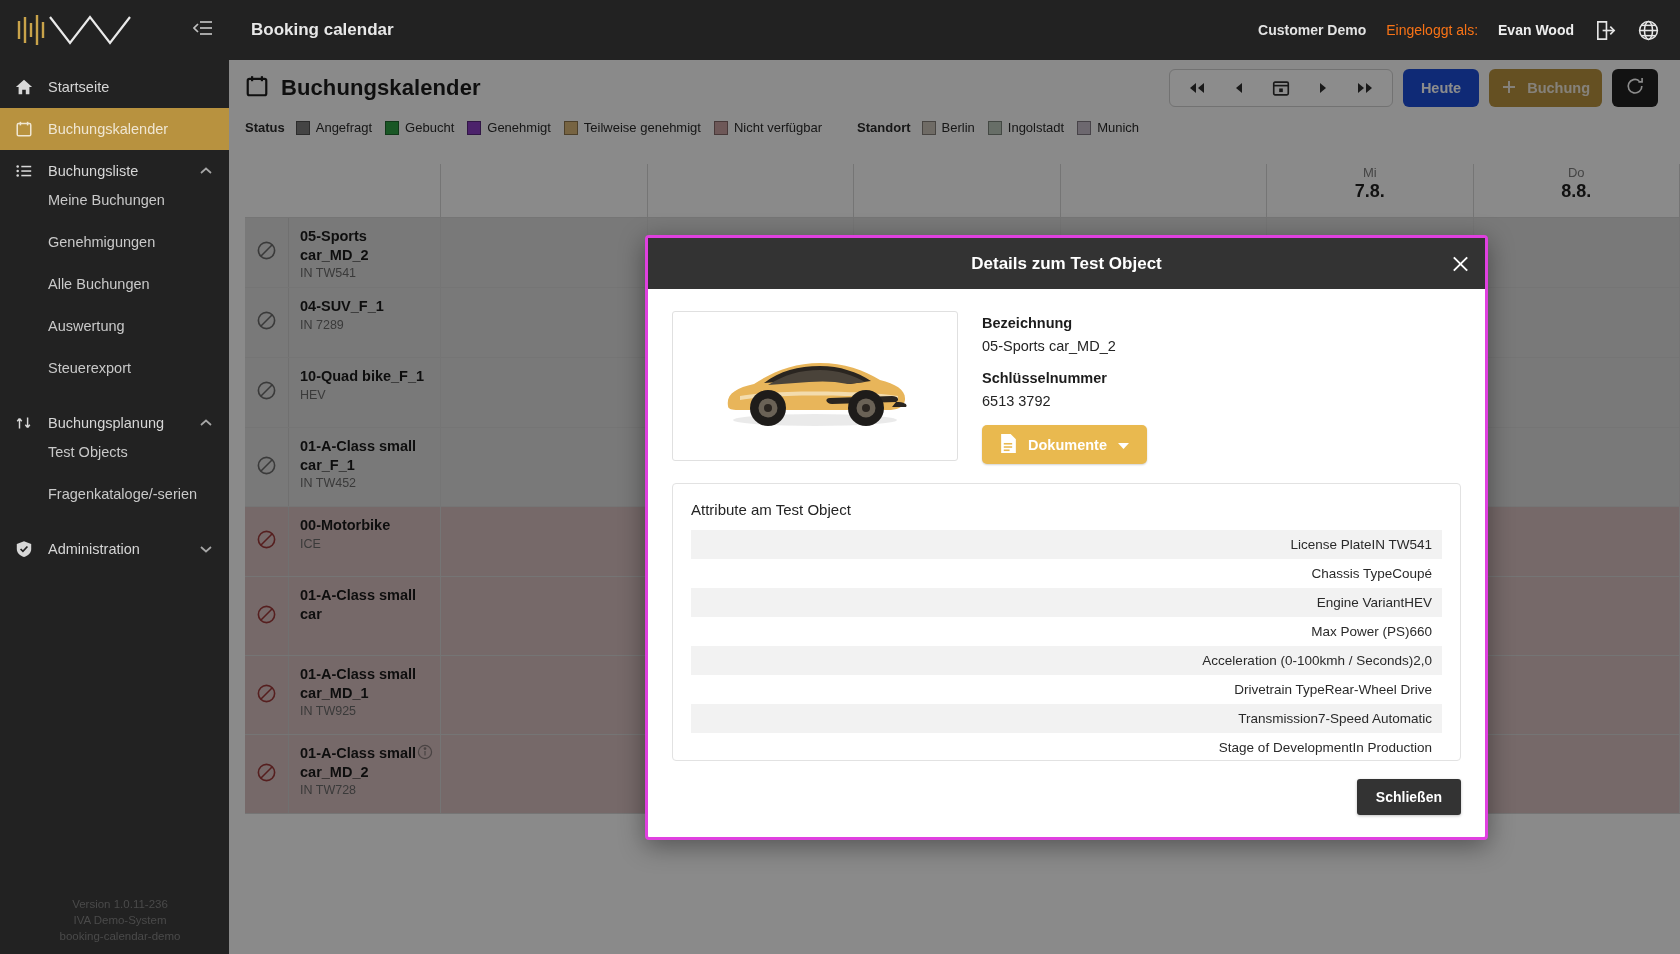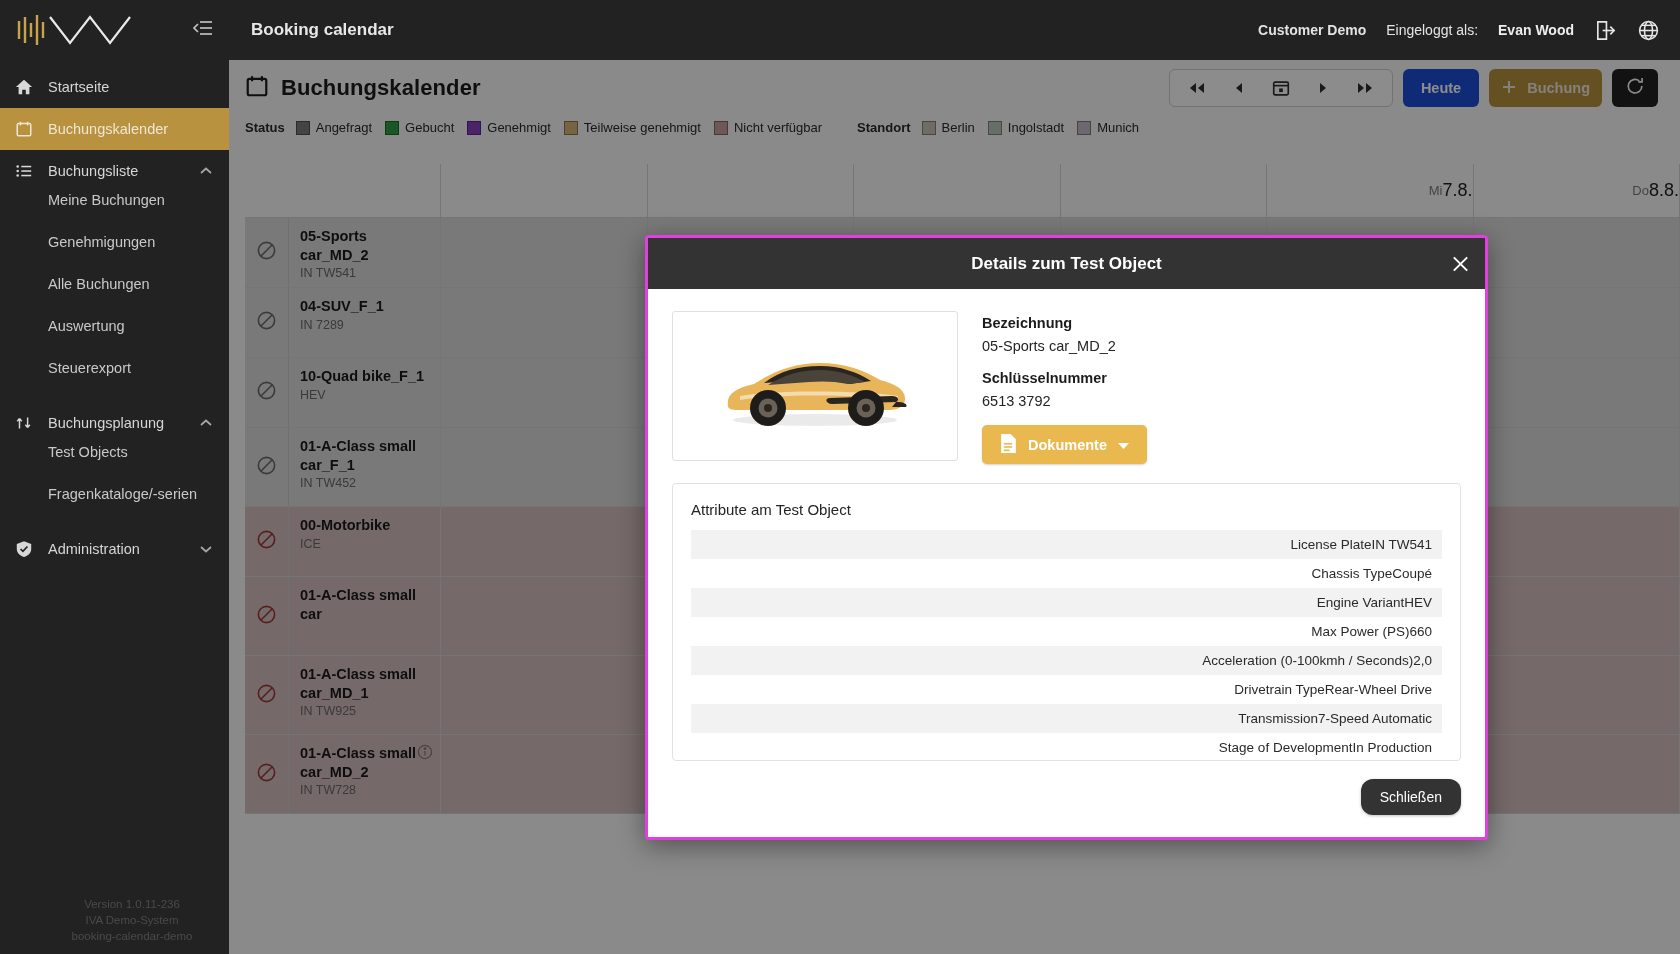--- a/index.html
+++ b/index.html
@@ -28,34 +28,34 @@
     color: #d6d6d6; font-size: 14.5px; position: relative;
   }
   .sb-item .ico { width: 20px; display: flex; justify-content: center; flex: 0 0 20px; }
   .sb-item.active { background: #b8923f; color: #efe6d2; }
   .sb-item .chev { margin-left: auto; opacity: .8; }
   .sb-sub {
     display: flex; align-items: flex-start; height: 42px;
     padding-left: 48px; color: #c9c9c9; font-size: 14.5px; cursor: pointer;
   }
   .sb-foot {
-    position: absolute; bottom: 10px; left: 12px; width: 240px;
+    position: absolute; bottom: 10px; left: 0; width: 240px;
     text-align: center; color: #4a4a4a; font-size: 11.5px; line-height: 16px;
   }
 
   
   .main { flex: 1; height: 954px; display: flex; flex-direction: column; position: relative; }
   .topbar {
     height: 60px; background: #222222; display: flex; align-items: center;
     padding: 0 20px 0 22px; flex: 0 0 60px;
   }
   .topbar .tb-title { color: #e8e8e8; font-size: 17px; font-weight: 600; }
   .topbar .tb-right { margin-left: auto; display: flex; align-items: center; gap: 20px; }
   .tb-cust { color: #e3e3e3; font-size: 14px; font-weight: 700; }
-  .tb-label { color: #e5e5e5; font-size: 14px; }
+  .tb-label { color: #f97316; font-size: 14px; }
   .tb-user { color: #eeeeee; font-size: 14px; font-weight: 700; }
   .tb-icon { cursor: pointer; display: flex; align-items: center; }
 
   .content { flex: 1; background: #fbfbfb; position: relative; overflow: hidden; }
 
   .pagehead {
     height: 56px; display: flex; align-items: center;
     padding: 0 22px 0 16px; gap: 12px;
   }
   .pagehead h1 { font-size: 22px; font-weight: 700; color: #1d1d1d; letter-spacing: .1px; }
@@ -92,24 +92,24 @@
   .legend .lg-title.second { margin-left: 22px; }
   .legend .lg-item { display: flex; align-items: center; gap: 6px; cursor: pointer; margin-right: 4px; }
   .swatch { width: 14px; height: 14px; border: 1px solid rgba(0,0,0,.35); }
 
   
   .calwrap { position: absolute; left: 16px; right: 0; top: 104px; bottom: 0; }
   .cal-headrow { display: flex; height: 54px; border-bottom: 1px solid #d6d6d6; }
   .cal-resource-head { width: 196px; flex: 0 0 196px; border-right: 1px solid #d6d6d6; }
   .cal-daycol-head {
     flex: 1; border-right: 1px solid #d6d6d6; display: flex;
-    align-items: center; justify-content: flex-end;
+    flex-direction: column; align-items: center; justify-content: flex-start;
   }
   .cal-daycol-head .dow { font-size: 13px; color: #7d7d7d; line-height: 17px; }
-  .cal-daycol-head .dnum { font-size: 18px; color: #1f1f1f; font-weight: 400; line-height: 21px; }
+  .cal-daycol-head .dnum { font-size: 18px; color: #1f1f1f; font-weight: 700; line-height: 21px; }
   .cal-body { position: absolute; top: 54px; left: 0; right: 0; bottom: 0; }
   .cal-row { display: flex; border-bottom: 1px solid #d6d6d6; }
   .res-cell {
     width: 196px; flex: 0 0 196px; display: flex; align-items: stretch;
     border-right: 1px solid #d6d6d6;
   }
   .res-status {
     width: 44px; flex: 0 0 44px; display: flex; align-items: center;
     justify-content: center; border-right: 1px solid #cdcdcd;
   }
@@ -160,22 +160,22 @@
     padding: 17px 18px 0 18px; height: 278px; overflow: hidden;
   }
   .attr-title { font-size: 15px; color: #242424; margin-bottom: 12px; }
   .attr-row {
     display: flex; align-items: center; justify-content: flex-end;
     height: 29px; padding: 0 10px; font-size: 13.5px; color: #2a2a2a;
   }
   .attr-row.alt { background: #f2f2f2; }
   .modal-foot { display: flex; justify-content: flex-end; padding: 0 24px 22px 24px; }
   .btn-close-modal {
-    background: #333333; color: #ffffff; border: none; border-radius: 12px;
-    height: 36px; padding: 0 19px; font-size: 14px; font-weight: 400;
+    background: #333333; color: #ffffff; border: none; border-radius: 3px;
+    height: 36px; padding: 0 19px; font-size: 14px; font-weight: 700;
     cursor: pointer; font-family: inherit; box-shadow: 0 1px 3px rgba(0,0,0,.25);
   }
 </style>
 </head>
 <body>
 
 <div id="app">
 
   <aside class="sidebar">
     <div class="sb-logo-row">

